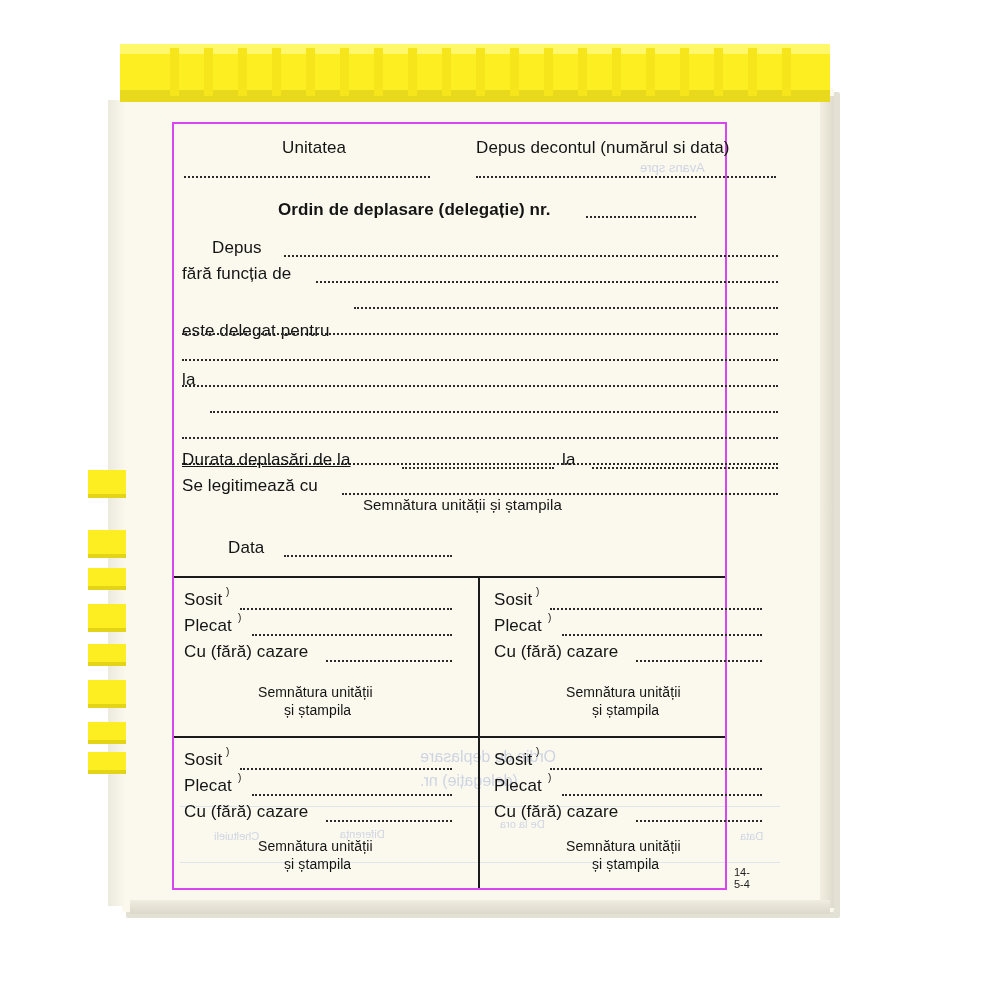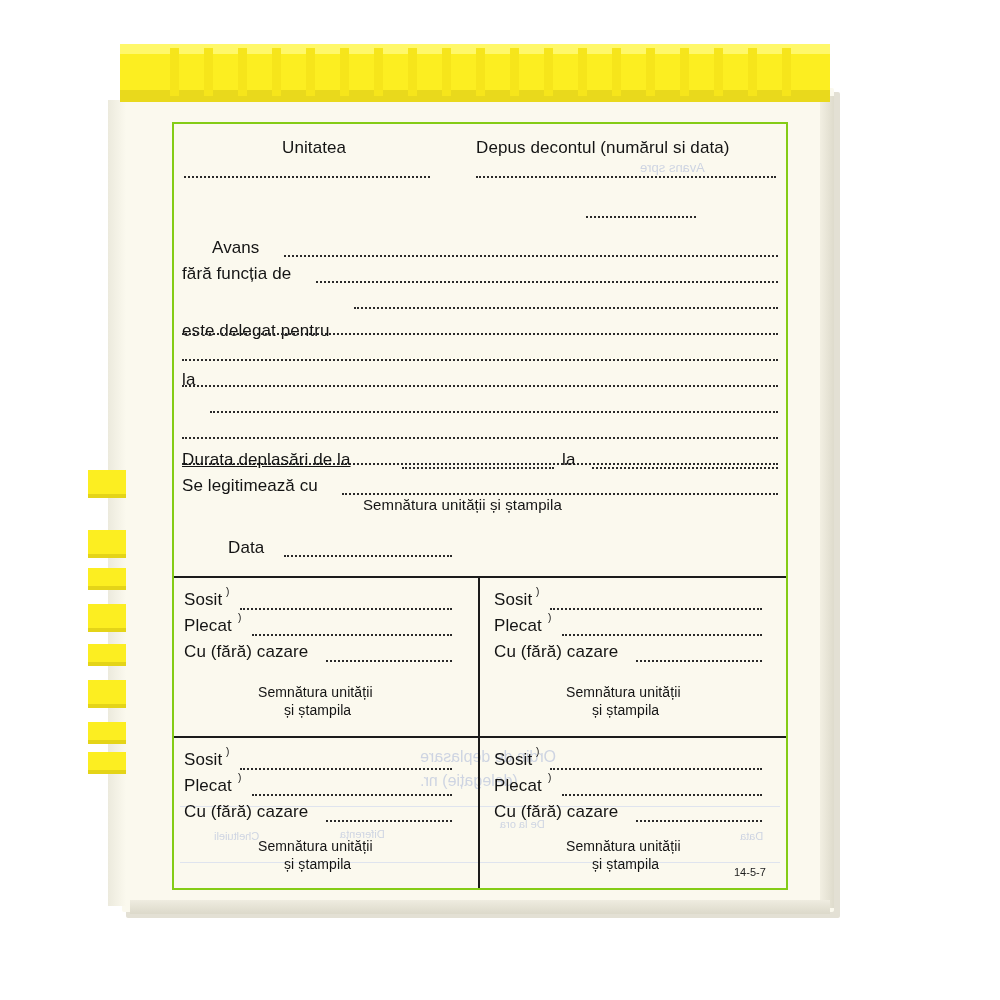--- a/index.html
+++ b/index.html
@@ -110,23 +110,23 @@
     width: 18px;
     height: 806px;
     background: linear-gradient(to right, #eceadd, #fbf9ee);
   }
 
   
   .form {
     position: absolute;
     left: 172px;
     top: 122px;
-    width: 616px;
+    width: 555px;
     height: 768px;
-    border: 2px solid #84cc16;
+    border: 2px solid #d946ef;
     box-sizing: border-box;
     background: transparent;
     color: #111;
   }
   .hline {
     position: absolute;
     left: 0;
     width: 100%;
     height: 0;
     border-top: 2px solid #1b1b1b;
@@ -235,23 +235,24 @@
   <div class="ghost-line" style="left:180px; top:862px; width:600px;"></div>
 
   <div class="form">
 
     <div class="t" style="left:108px; top:14px; font-size:17px;">Unitatea</div>
     <div class="t" style="left:302px; top:14px; font-size:17px;">Depus decontul (numărul si data)</div>
 
     <div class="dots" style="left:10px; top:52px; width:246px;"></div>
     <div class="dots" style="left:302px; top:52px; width:300px;"></div>
 
+    <div class="t b" style="left:104px; top:76px; font-size:17px;">Ordin de deplasare (delegație) nr.</div>
     <div class="dots" style="left:412px; top:92px; width:110px;"></div>
 
-    <div class="t" style="left:38px; top:114px; font-size:17px;">Avans</div>
+    <div class="t" style="left:38px; top:114px; font-size:17px;">Depus</div>
     <div class="dots" style="left:110px; top:131px; width:494px;"></div>
 
     <div class="t" style="left:8px; top:140px; font-size:17px;">fără funcția de</div>
     <div class="dots" style="left:142px; top:157px; width:462px;"></div>
 
     <div class="t" style="left:8px; top:166px; font-size:17px;margin-top:31px;">este delegat pentru</div>
     <div class="dots" style="left:180px; top:183px; width:424px;"></div>
 
     <div class="dots" style="left:8px; top:209px; width:596px;"></div>
     <div class="dots" style="left:8px; top:235px; width:596px;"></div>
@@ -331,15 +332,15 @@
     <div class="t" style="left:320px; top:652px; font-size:17px;">Plecat</div>
     <div class="t" style="left:374px; top:648px; font-size:10px;">)</div>
     <div class="dots" style="left:388px; top:670px; width:200px;"></div>
 
     <div class="t" style="left:320px; top:678px; font-size:17px;">Cu (fără) cazare</div>
     <div class="dots" style="left:462px; top:696px; width:126px;"></div>
 
     <div class="t" style="left:392px; top:714px; font-size:14px;">Semnătura unității</div>
     <div class="t" style="left:418px; top:732px; font-size:14px;">și ștampila</div>
 
-    <div class="code" style="left:560px; top:742px;">14-5-7</div>
+    <div class="code" style="left:560px; top:742px;">14-5-4</div>
   </div>
 </div>
 
 </body></html>

